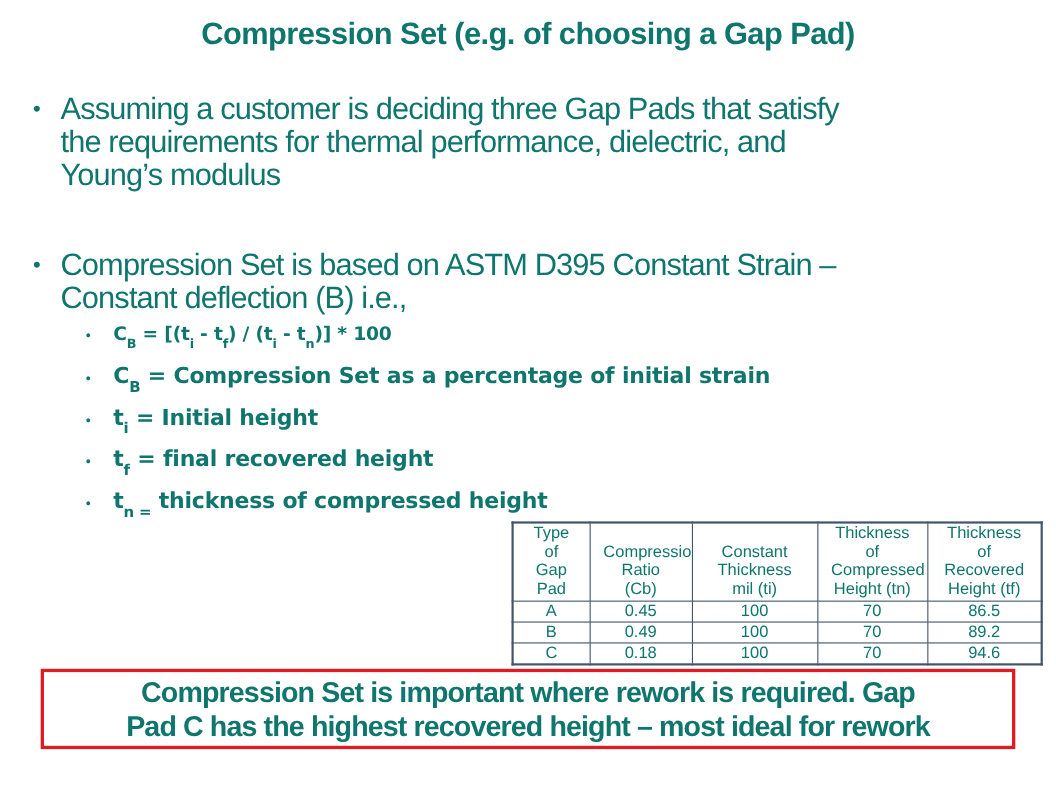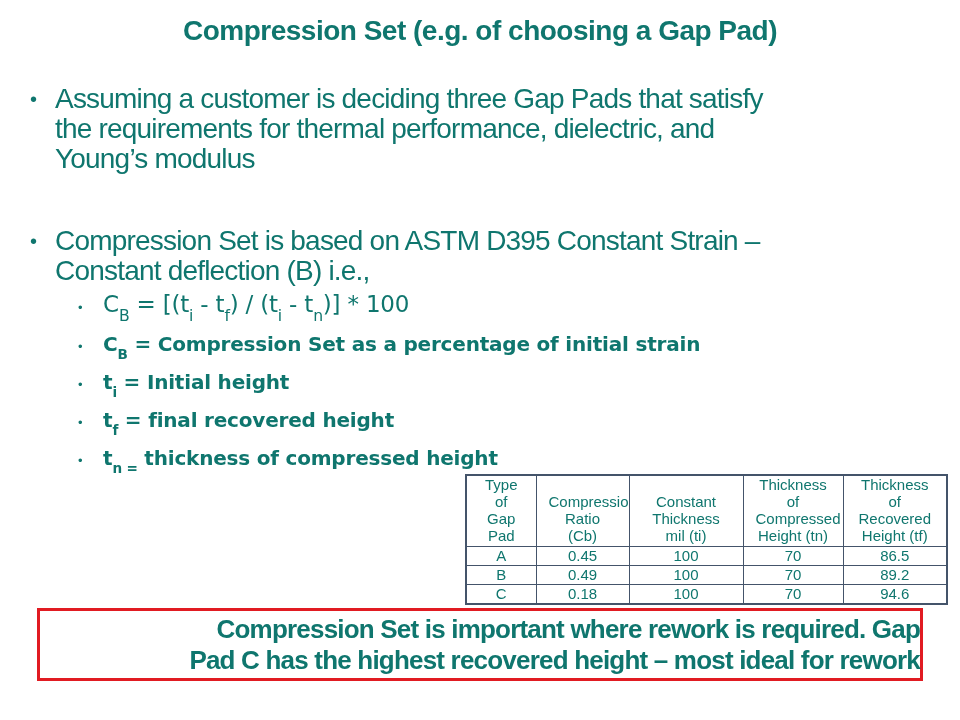--- a/index.html
+++ b/index.html
@@ -28,21 +28,21 @@
   .b2 { top: 226px; }
 
   .sublist { position: absolute; left: 78px; top: 288px; }
   .sub { display: flex; align-items: baseline; margin-bottom: 5px; }
   .sub .sdot { width: 25px; flex: 0 0 25px; font-size: 13px; line-height: 30px; }
   .sub .stext {
     font-family: "DejaVu Sans", sans-serif;
     font-size: 20px; line-height: 30px; letter-spacing: -0.2px; font-weight: bold;
   }
   .sub.formula { margin-bottom: 6px; }
-  .sub.formula .stext { font-size: 23px; font-weight: 400; line-height: 32px; }
+  .sub.formula .stext { font-size: 17px; font-weight: 700; line-height: 32px; }
   .stext sub { font-size: 0.68em; line-height: 0; position: relative; top: 0.22em; }
 
   table.datatable {
     position: absolute; left: 465px; top: 474px;
     width: 481px;
     border-collapse: collapse; table-layout: fixed;
     border: 2px solid var(--table-border, #44546a);
     font-size: 15px; line-height: 17px;
   }
   table.datatable col:nth-child(1){ width:70px; }
@@ -58,21 +58,21 @@
   table.datatable thead th {
     height: 57px; vertical-align: bottom; padding-bottom: 2px;
     white-space: pre-line;
   }
   table.datatable tbody td { height: 18px; line-height: 18px; }
 
   .callout {
     position: absolute; left: 37px; top: 608px;
     width: 886px; height: 73px; box-sizing: border-box;
     border: 3px solid var(--accent-red, #e11b22);
-    text-align: right;
+    text-align: center;
   }
   .callout .ctext {
     display: inline-block; margin-top: 3px;
     font-size: 26px; font-weight: 700; line-height: 31px;
     letter-spacing: -0.8px; white-space: pre-line;
   }
 </style>
 </head>
 <body>
 

